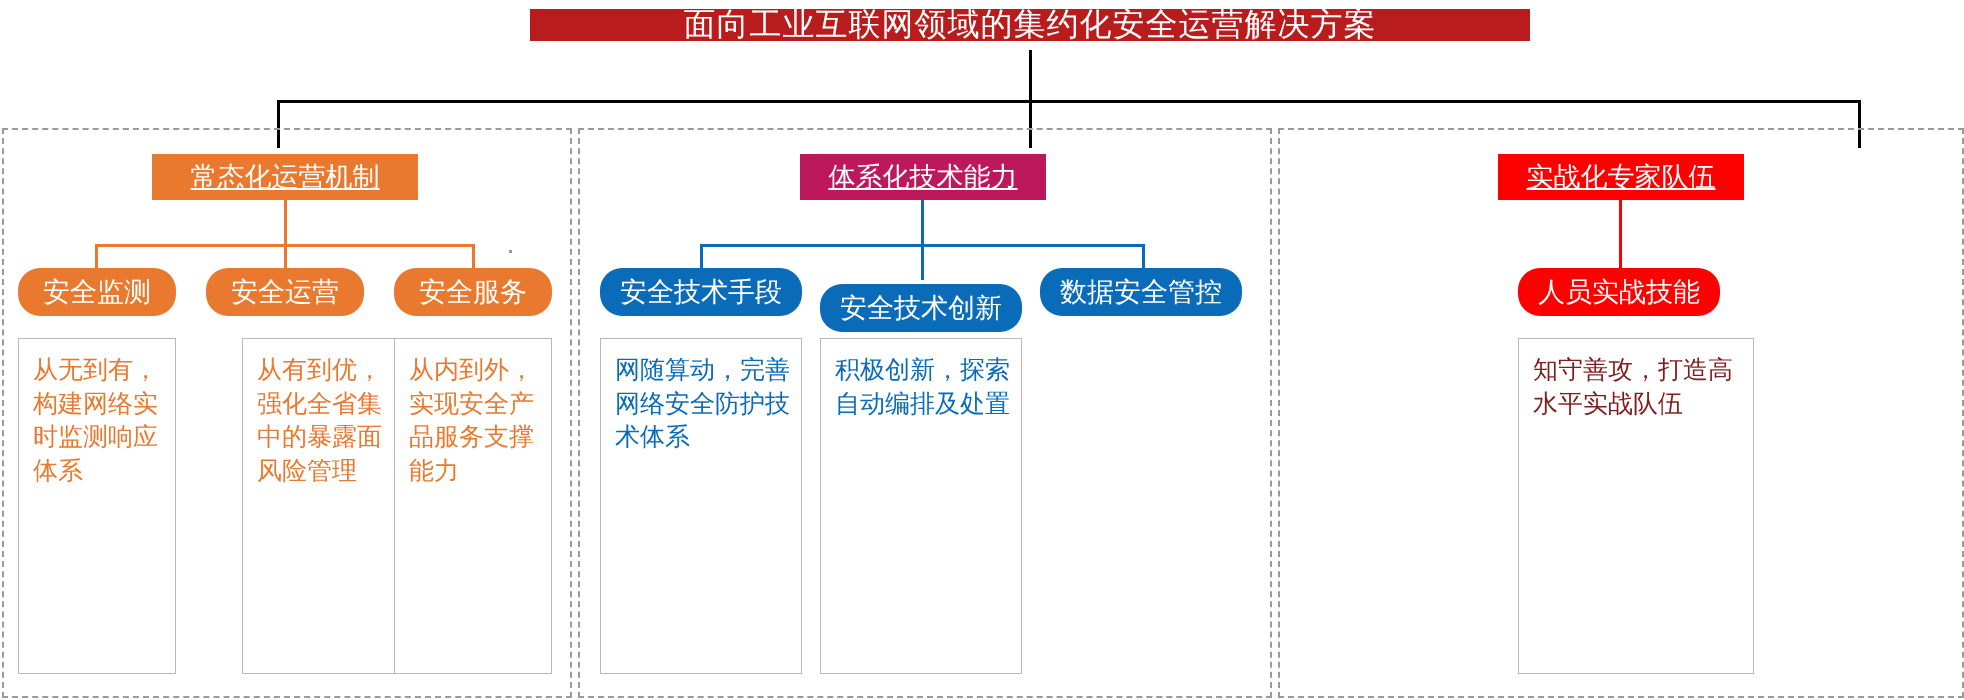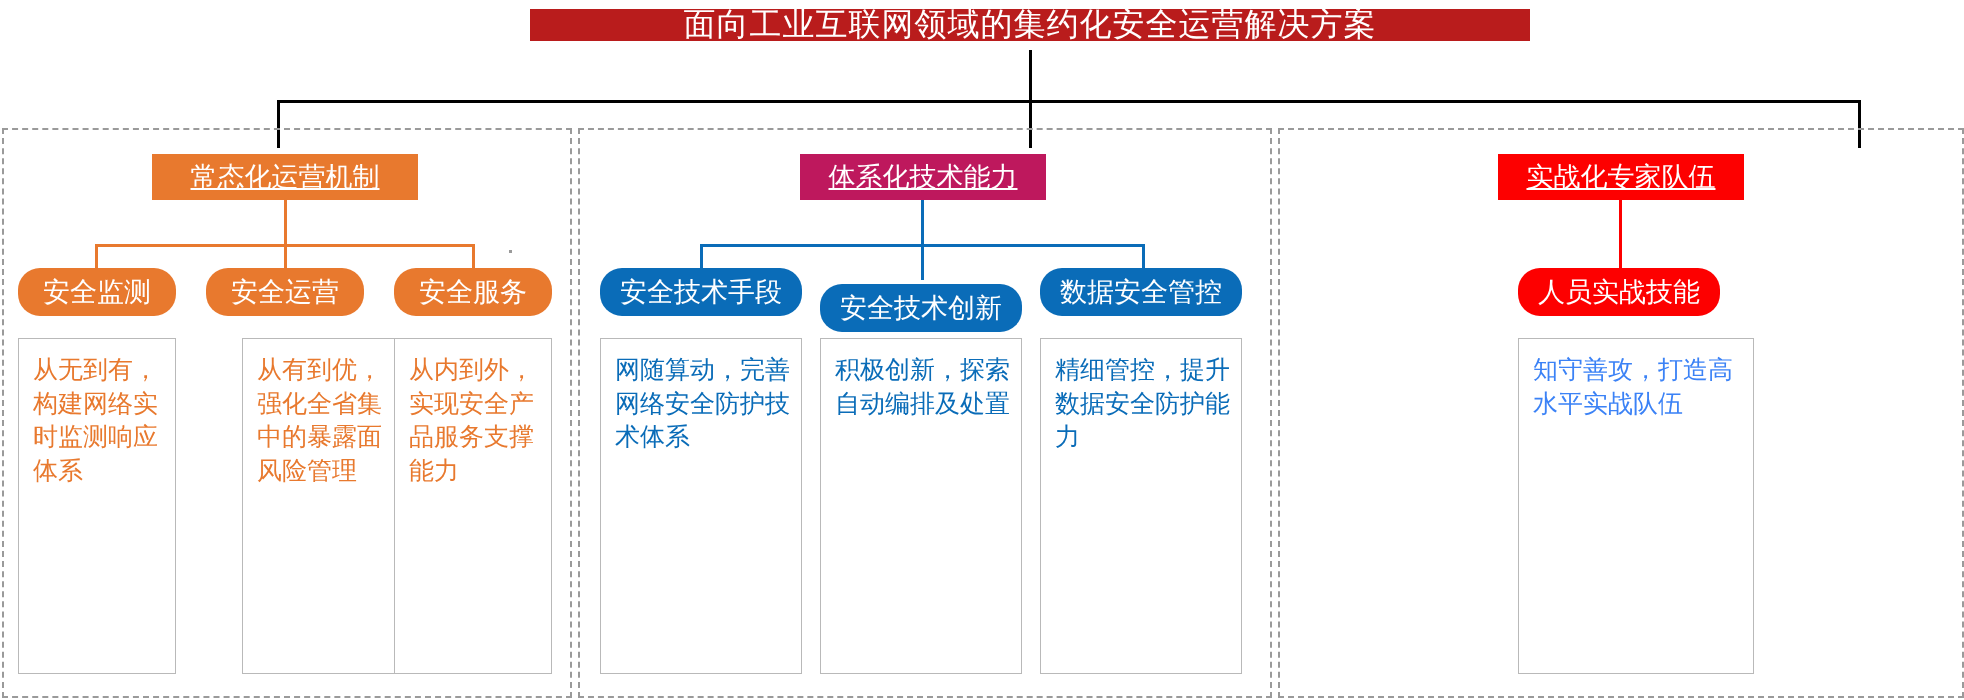--- a/index.html
+++ b/index.html
@@ -71,21 +71,21 @@
   .lh5{left:820px;top:268px;width:202px;margin-top:16px;}
   .lh6{left:1040px;top:268px;width:202px;}
   .lh7{left:1518px;top:268px;width:202px;}
 
   
   .leaf-body{position:absolute;border:1px solid #b9b9b9;background:#ffffff;
              box-sizing:border-box;padding:14px 10px 12px 14px;
              font-size:25px;line-height:1.34;}
   .lb-or{color:#e8792e;}
   .lb-bl{color:#0a6cb8;}
-  .lb-rd{color:#3b82f6;}
+  .lb-rd{color:#7f1d1d;}
 
   .lb1{left:18px;top:338px;width:158px;height:336px;}
   .lb2{left:206px;top:338px;width:158px;height:336px;margin-left:36px;}
   .lb3{left:394px;top:338px;width:158px;height:336px;}
   .lb4{left:600px;top:338px;width:202px;height:336px;}
   .lb5{left:820px;top:338px;width:202px;height:336px;}
   .lb6{left:1040px;top:338px;width:202px;height:336px;}
   .lb7{left:1518px;top:338px;width:236px;height:336px;}
 
   
@@ -133,16 +133,15 @@
   <div class="leaf-head lh-bl lh4">安全技术手段</div>
   <div class="leaf-head lh-bl lh5">安全技术创新</div>
   <div class="leaf-head lh-bl lh6">数据安全管控</div>
   <div class="leaf-head lh-rd lh7">人员实战技能</div>
 
   <div class="leaf-body lb-or lb1">从无到有，构建网络实时监测响应体系</div>
   <div class="leaf-body lb-or lb2">从有到优，强化全省集中的暴露面风险管理</div>
   <div class="leaf-body lb-or lb3">从内到外，实现安全产品服务支撑能力</div>
   <div class="leaf-body lb-bl lb5">积极创新，探索自动编排及处置</div>
   <div class="leaf-body lb-bl lb4">网随算动，完善网络安全防护技术体系</div>
-  <div class="leaf-body lb-bl lb6">精细管控，提升数据安全防护能力</div>
   <div class="leaf-body lb-rd lb7">知守善攻，打造高水平实战队伍</div>
 
 </div>
 
 </body></html>

